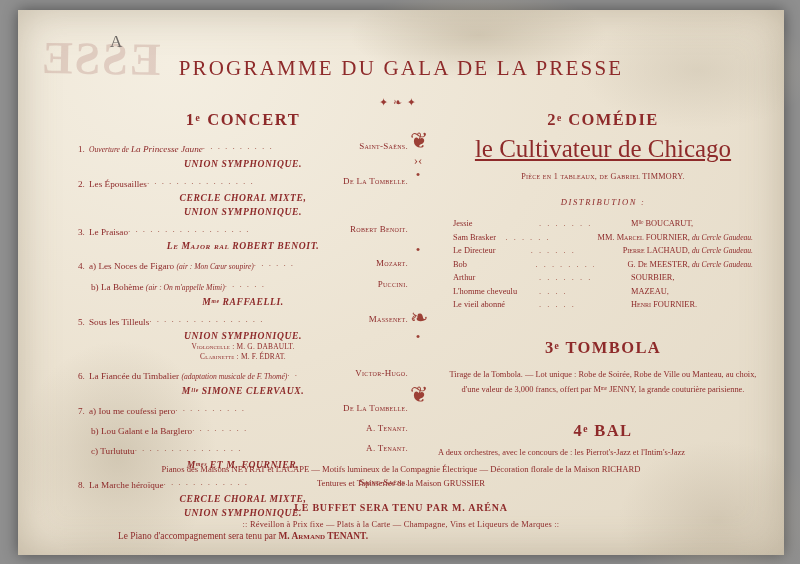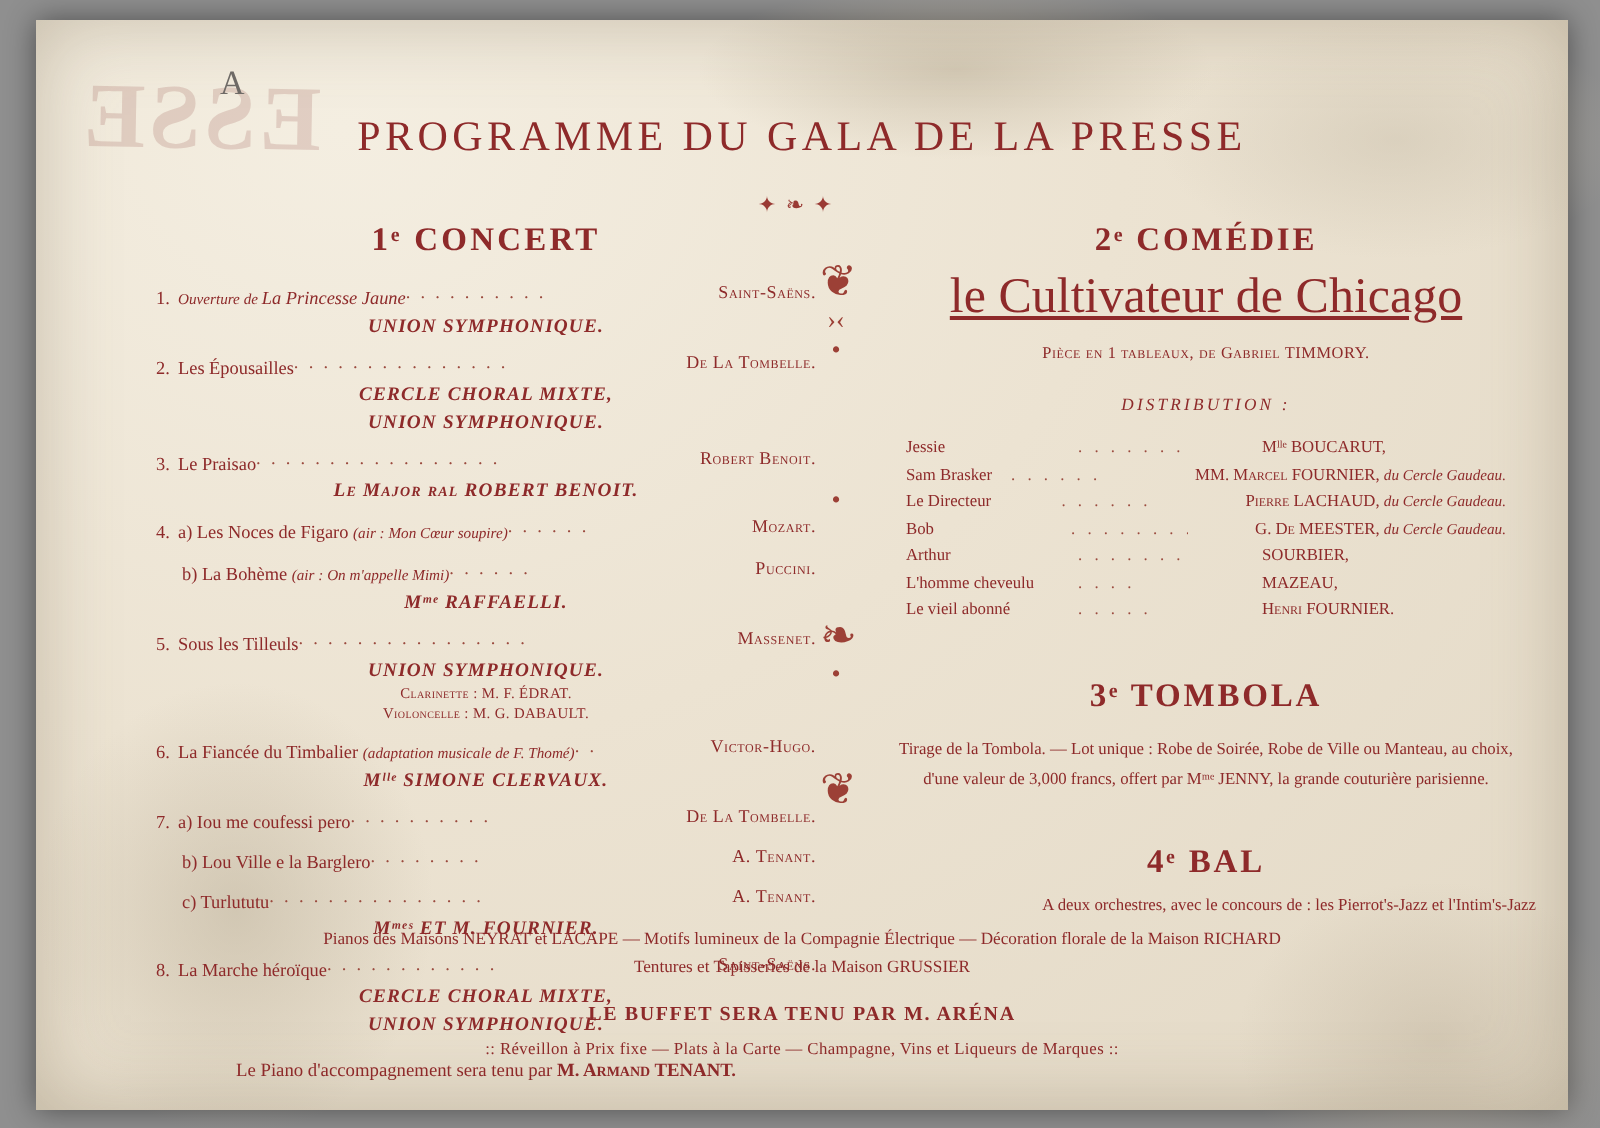--- a/index.html
+++ b/index.html
@@ -235,21 +235,21 @@
   }
   .r-head3 {
     text-align: center;
     color: #8e2a2a;
     font-size: 16.5px;
     letter-spacing: 1.4px;
     font-weight: bold;
     margin-top: 24px;
   }
   .bal-text {
-    text-align: right;
+    text-align: left;
     color: #8e2a2a;
     font-size: 8.4px;
     margin-top: 7px;
   }
 
   
   .footer {
     position: absolute;
     left: 40px;
     right: 40px;
@@ -330,36 +330,36 @@
         <span class="note-small">(air : On m'appelle Mimi)</span><span class="dots"> . . . . . .</span>
         <span class="composer">Puccini.</span>
       </div>
       <div class="perf">Mᵐᵉ RAFFAELLI.</div>
 
       <div class="item">
         <span class="num">5.</span><span>Sous les Tilleuls</span><span class="dots"> . . . . . . . . . . . . . . . .</span>
         <span class="composer">Massenet.</span>
       </div>
       <div class="perf">UNION SYMPHONIQUE.</div>
+      <div class="perf-small">Violoncelle : M. G. DABAULT.</div>
       <div class="perf-small">Clarinette : M. F. ÉDRAT.</div>
-      <div class="perf-small">Violoncelle : M. G. DABAULT.</div>
 
       <div class="item">
         <span class="num">6.</span><span>La Fiancée du Timbalier</span>
         <span class="note-small">(adaptation musicale de F. Thomé)</span><span class="dots"> . .</span>
         <span class="composer">Victor-Hugo.</span>
       </div>
       <div class="perf">Mˡˡᵉ SIMONE CLERVAUX.</div>
 
       <div class="item">
         <span class="num">7.</span><span>a) Iou me coufessi pero</span><span class="dots"> . . . . . . . . . .</span>
         <span class="composer">De La Tombelle.</span>
       </div>
       <div class="item sub-item">
-        <span>b) Lou Ville e la Barglero</span><span class="dots"> . . . . . . . .</span>
+        <span>b) Lou Galant e la Barglero</span><span class="dots"> . . . . . . . .</span>
         <span class="composer">A. Tenant.</span>
       </div>
       <div class="item sub-item">
         <span>c) Turlututu</span><span class="dots"> . . . . . . . . . . . . . . .</span>
         <span class="composer">A. Tenant.</span>
       </div>
       <div class="perf">Mᵐᵉˢ ET M. FOURNIER.</div>
 
       <div class="item">
         <span class="num">8.</span><span>La Marche héroïque</span><span class="dots"> . . . . . . . . . . . .</span>

